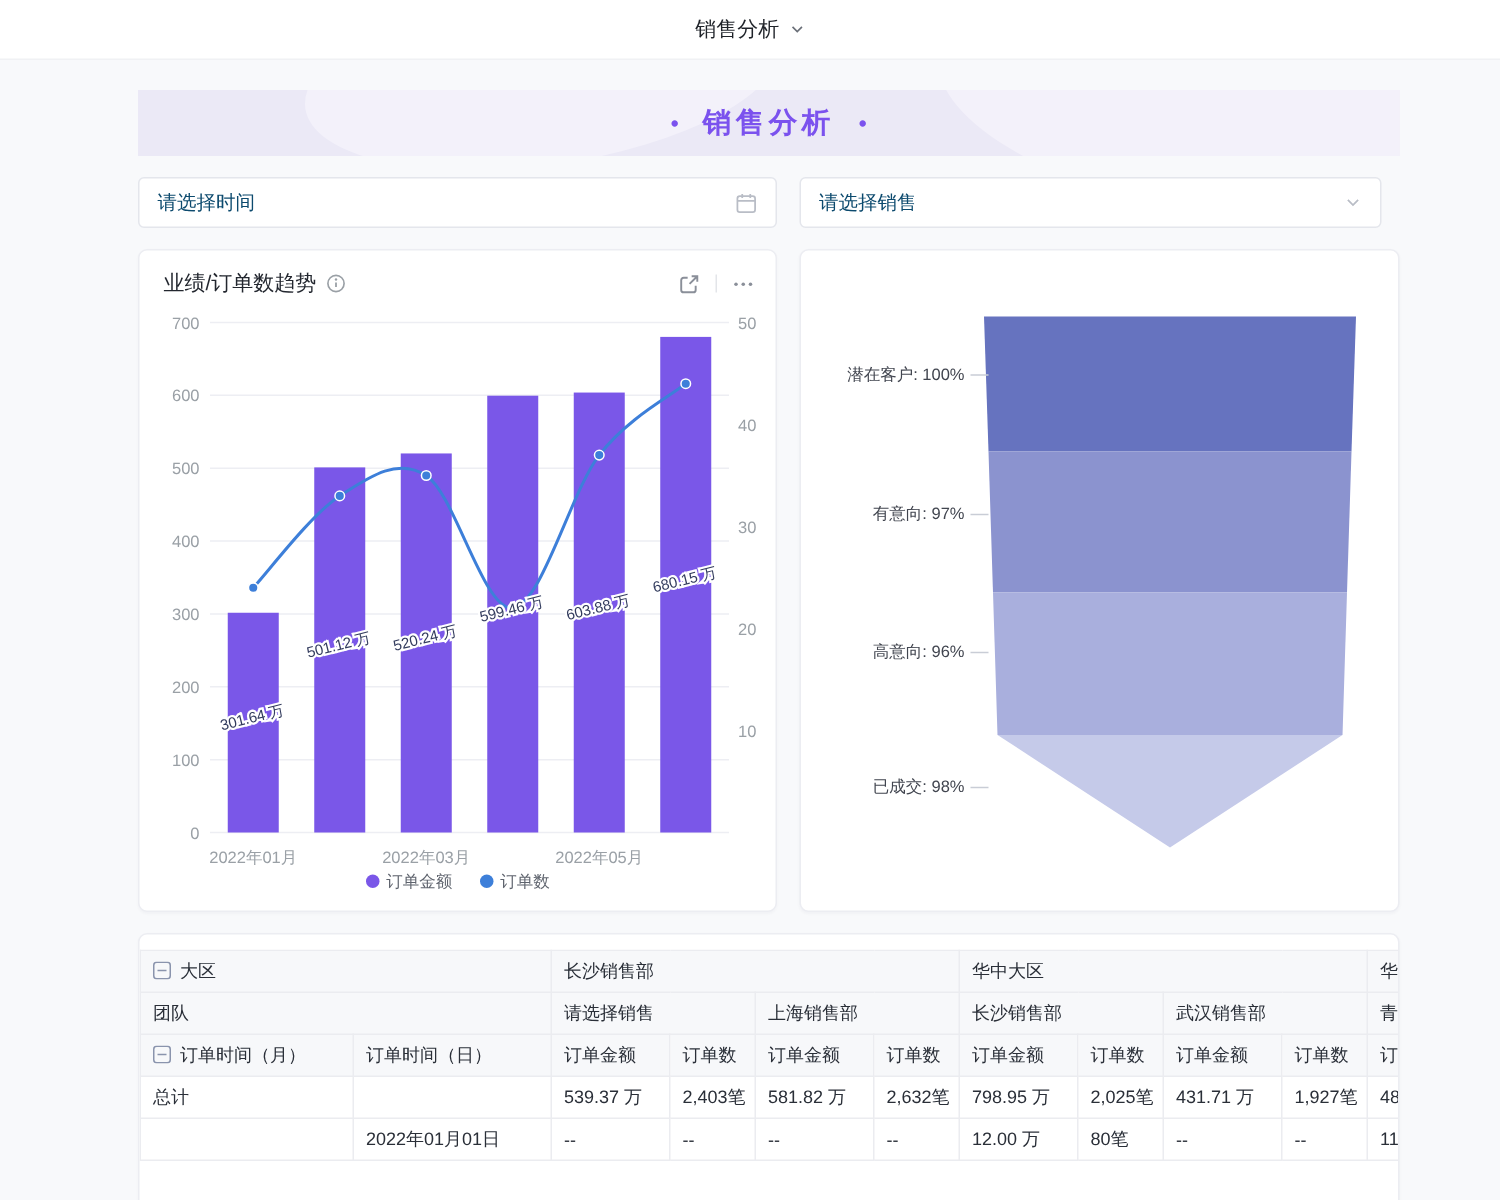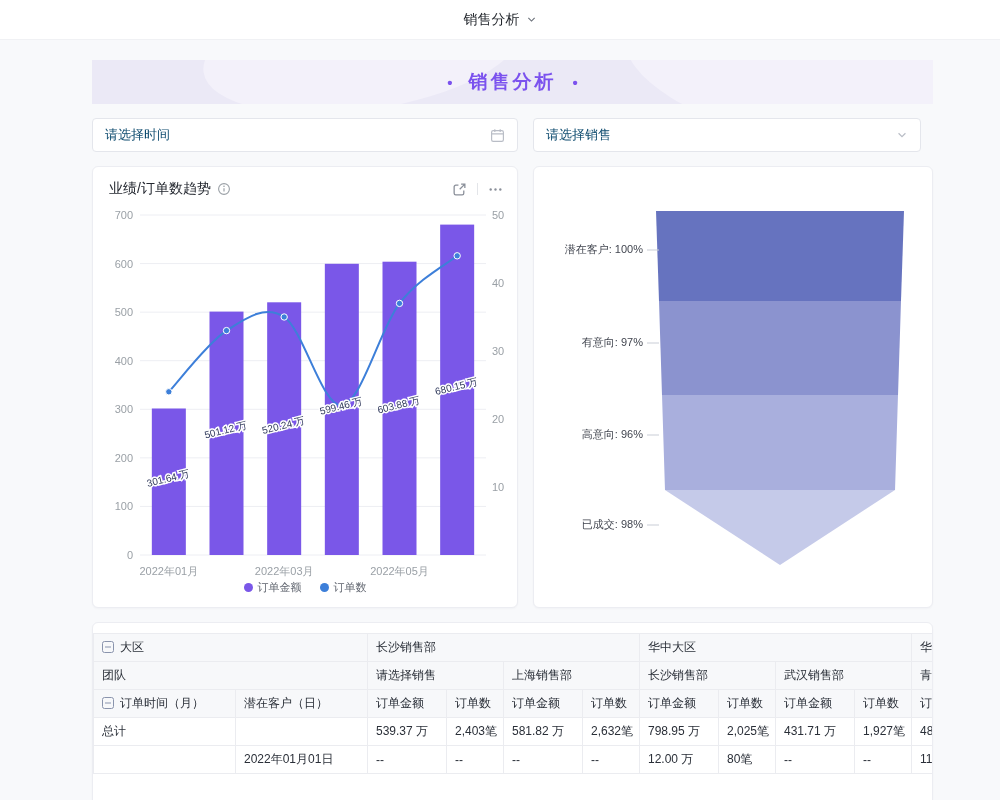--- a/index.html
+++ b/index.html
@@ -215,21 +215,21 @@
                 <th colspan="2">上海销售部</th>
                 <th colspan="2">长沙销售部</th>
                 <th colspan="2">武汉销售部</th>
                 <th colspan="2">青岛销售部</th>
               </tr>
               <tr>
                 <th><svg class="cicon" viewBox="0 0 12 12">
                     <rect x="0.5" y="0.5" width="11" height="11" rx="2" fill="none" stroke="#8a94ad" stroke-width="1"></rect>
                     <path d="M3 6h6" stroke="#8a94ad" stroke-width="1.1" fill="none"></path>
                   </svg>订单时间（月）</th>
-                <th>潜在客户（日）</th>
+                <th>订单时间（日）</th>
                 <th>订单金额</th>
                 <th>订单数</th>
                 <th>订单金额</th>
                 <th>订单数</th>
                 <th>订单金额</th>
                 <th>订单数</th>
                 <th>订单金额</th>
                 <th>订单数</th>
                 <th>订单金额</th>
               </tr>

